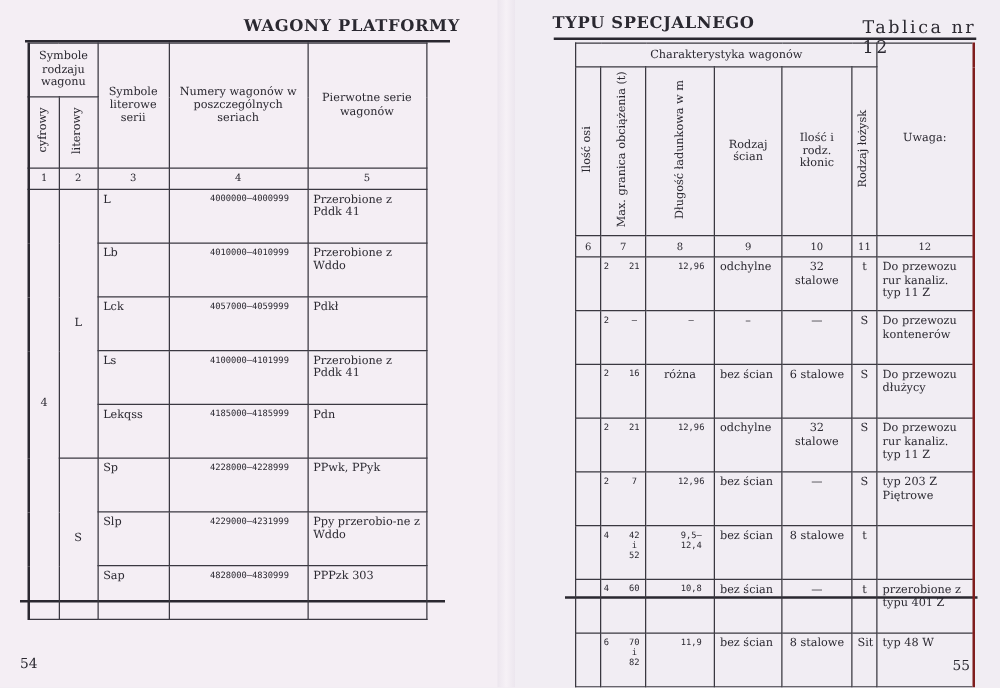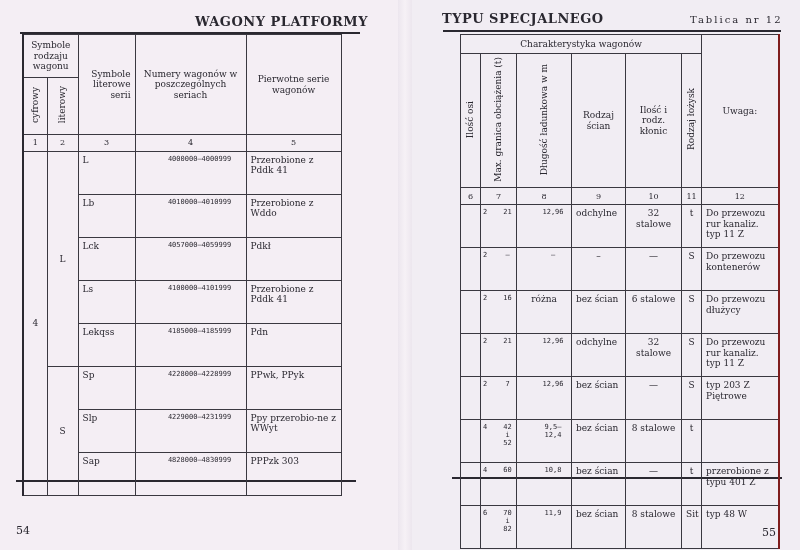--- a/index.html
+++ b/index.html
@@ -4,21 +4,21 @@
 <style>
   html, body { margin:0; padding:0; }
   body { width:800px; height:550px; background:#f3edf3; position:relative; overflow:hidden;
          font-family:"DejaVu Serif", serif; color:#2a2830; }
   .page { position:absolute; top:0; height:550px; }
   .left { left:0; width:400px; background:#f4eef4; }
   .right { left:400px; width:400px; background:#f1edf3; }
   .gutter { position:absolute; left:398px; top:0; width:14px; height:550px;
             background:linear-gradient(90deg,#ece6ee,#f6f1f6,#ece6ee); }
   .title { position:absolute; font-weight:bold; font-size:13px; letter-spacing:0.5px;text-align:right; }
-  .tabnr { position:absolute; font-size:10px; letter-spacing:2px; }
+  .tabnr { position:absolute; font-size:14px; letter-spacing:2px; }
   .pnum { position:absolute; font-size:11px;margin-top:26px; }
   .rule { position:absolute; background:#2a2830; }
   table { border-collapse:collapse; position:absolute; table-layout:fixed; }
   td { border:1px solid #3a3840; font-size:9px; vertical-align:top; padding:3px 4px; line-height:1.15; }
   .hdr td { text-align:center; vertical-align:middle;margin-left:39px; }
   .num td { text-align:center; font-size:8px; padding:2px; height:12px; vertical-align:middle; }
   .vert { writing-mode:vertical-rl; transform:rotate(180deg); display:inline-block; text-align:left; font-size:9px; }
   .c { text-align:center; }
   .mono { font-family:"DejaVu Sans Mono", monospace; font-size:7px;padding-left:22px; }
   .ltable { left:22px; top:34px; width:318px; border-left:2px solid #2a2830; }
@@ -44,21 +44,21 @@
   <colgroup>
       <col style="width:24px">
       <col style="width:31px">
       <col style="width:57px">
       <col style="width:111px">
       <col style="width:95px">
     </colgroup>
   <tbody>
       <tr class="hdr">
     <td colspan="2" style="height:36px">Symbole rodzaju wagonu</td>
-    <td rowspan="2" style="text-align:right">Symbole literowe serii</td>
+    <td rowspan="2" style="text-align:center">Symbole literowe serii</td>
     <td rowspan="2">Numery wagonów w poszczególnych seriach</td>
     <td rowspan="2">Pierwotne serie wagonów</td>
   </tr>
   <tr class="hdr">
     <td style="height:50px"><span class="vert">cyfrowy</span></td>
     <td><span class="vert">literowy</span></td>
   </tr>
   <tr class="num">
     <td>1</td>
     <td>2</td>
@@ -95,21 +95,21 @@
   </tr>
   <tr class="r">
     <td rowspan="3" class="c" style="vertical-align:middle">S</td>
     <td>Sp</td>
     <td class="c mono">4228000—4228999</td>
     <td>PPwk, PPyk</td>
   </tr>
   <tr class="r">
     <td>Slp</td>
     <td class="c mono">4229000—4231999</td>
-    <td>Ppy przerobio-ne z WWyt</td>
+    <td>Ppy przerobio-ne z Wddo</td>
   </tr>
   <tr class="r">
     <td>Sap</td>
     <td class="c mono">4828000—4830999</td>
     <td>PPPzk 303</td>
   </tr>
 </tbody>
   </table>
 
 <table class="rtable">

